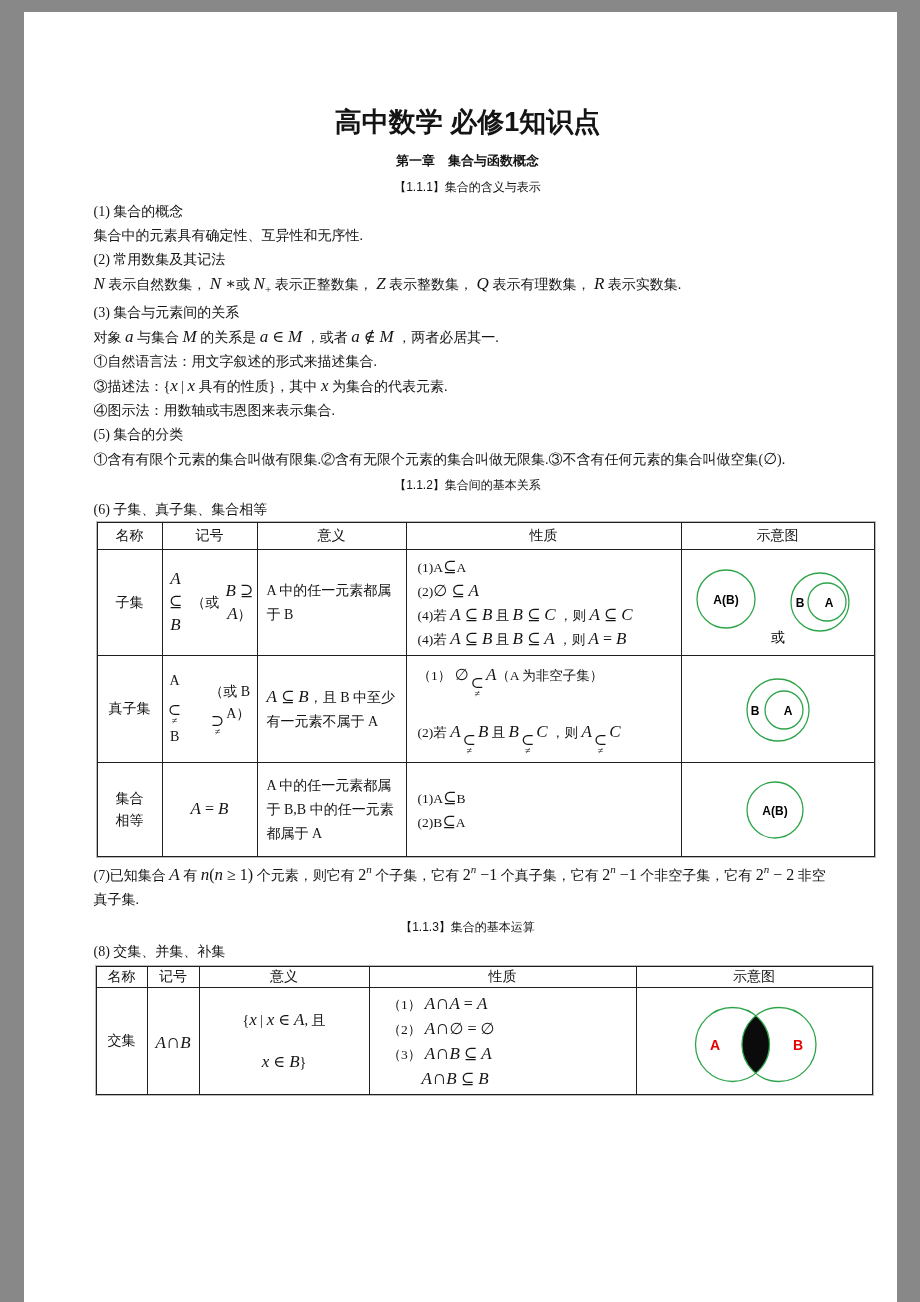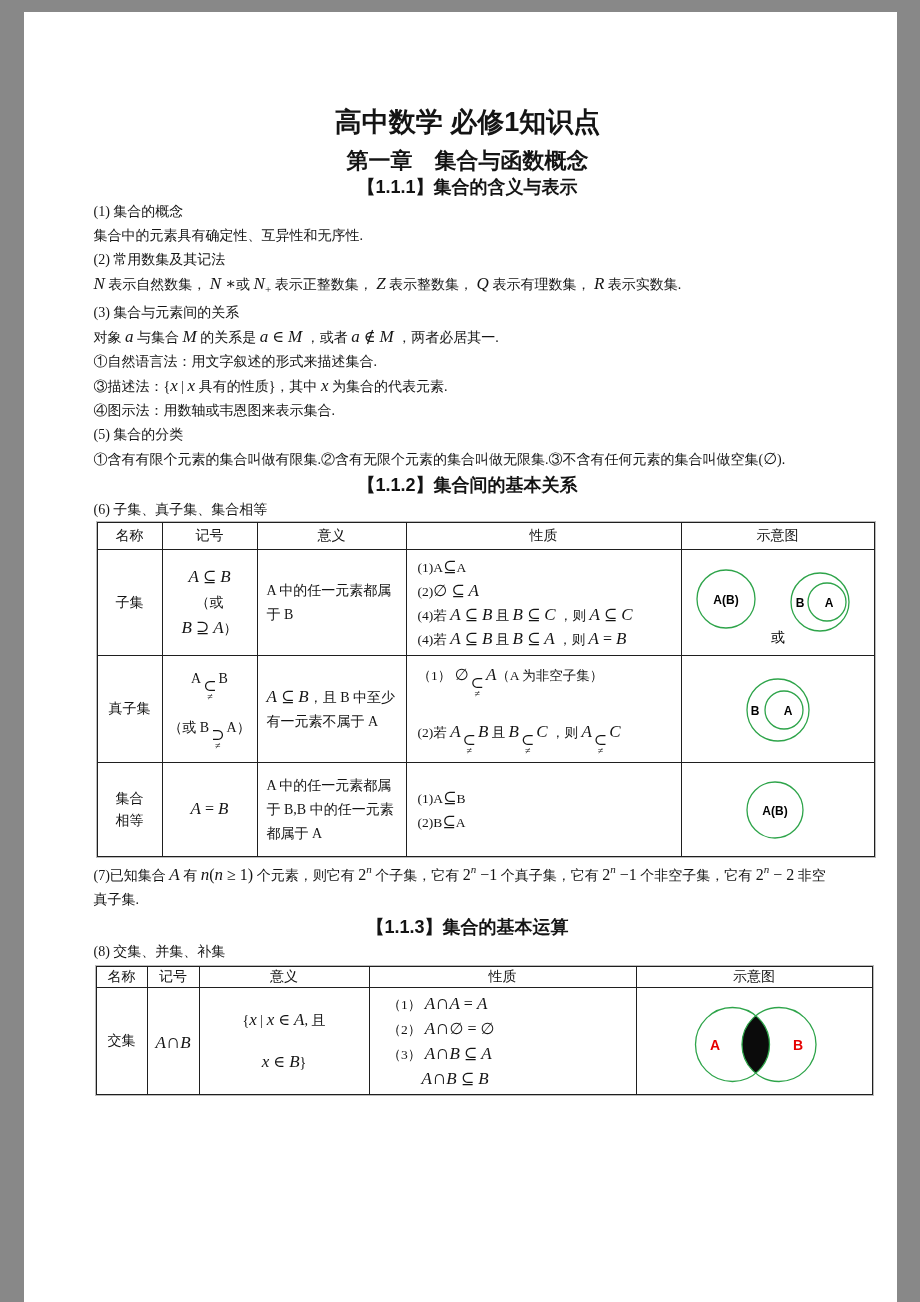--- a/index.html
+++ b/index.html
@@ -2,23 +2,23 @@
 <html><head>
 <meta charset="utf-8">
 <style>
   html,body{margin:0;padding:0;background:#888;}
   .page{width:873px;height:1302px;background:#fff;color:#141414;position:relative;overflow:hidden;
         font-family:"Liberation Serif","DejaVu Serif",serif;margin:12px auto;}
   .content{padding:92px 55px 0 70px;}
 
   .title{font-family:"Liberation Sans","DejaVu Sans",sans-serif;font-weight:bold;font-size:27px;
          line-height:36px;text-align:center;margin:0;}
-  .chapter{font-family:"Liberation Sans","DejaVu Sans",sans-serif;font-weight:bold;font-size:22px;
+  .chapter{font-family:"Liberation Sans","DejaVu Sans",sans-serif;font-weight:bold;font-size:13px;
            line-height:26px;text-align:center;margin:8px 0 0 0;}
-  .section{font-family:"Liberation Sans","DejaVu Sans",sans-serif;font-weight:bold;font-size:18px;
+  .section{font-family:"Liberation Sans","DejaVu Sans",sans-serif;font-weight:normal;font-size:12px;
            line-height:26px;text-align:center;margin:0;}
   .sec2{margin-top:0;}
   .sec3{margin-top:2px;}
 
   p.li{margin:0;font-size:14px;line-height:24px;}
   .lv1{margin-left:5px;}
   .lv2{margin-left:30px;}
   .lv3{margin-left:33px;}
   .p1{margin-top:5px;}
   .mathline{margin-left:48px;margin-top:7px;line-height:34px;}
@@ -49,21 +49,21 @@
   tr.thead td{text-align:center;font-size:14px;}
   .t1 tr.thead td{height:26px;}
   .t2 tr.thead td{height:20px;}
   .row-subset td{height:97px;}
   .row-proper td{height:98px;}
   .row-equal td{height:85px;}
   .row-inter td{height:95px;}
 
   td.cname{text-align:center;line-height:22px;}
   td.csym{text-align:center;}
-  .symcol{display:flex;flex-direction:column;justify-content:center;align-items:center;gap:3px;}
+  .symcol{display:flex;flex-direction:row;justify-content:center;align-items:center;gap:3px;}
   .symcol.wide{gap:16px;}
   .symline{line-height:22px;font-size:14px;}
   td.cmean{padding:4px 9px;line-height:24px;text-align:left;}
   td.cmean2{text-align:center;padding:0;}
   .meancol{display:flex;flex-direction:column;justify-content:center;align-items:center;gap:22px;}
   td.cprops{padding:3px 0 3px 11px;text-align:left;}
   .propline{line-height:23px;font-size:13.5px;}
   .props-gap{display:flex;flex-direction:column;justify-content:center;gap:22px;height:100%;}
   .propline.ind{padding-left:34px;}
   .t2 td.cprops{padding-left:18px;}

